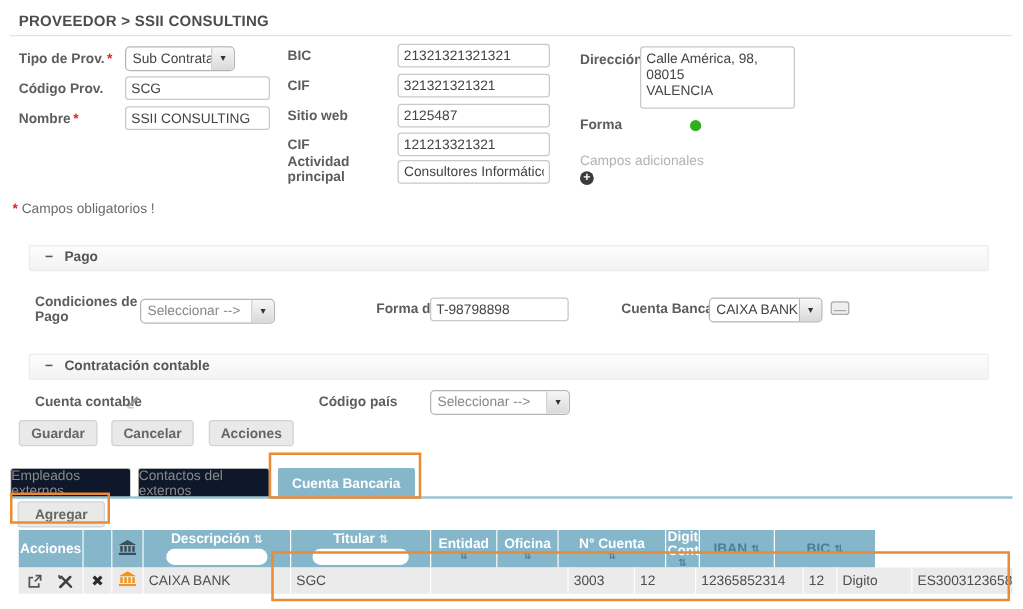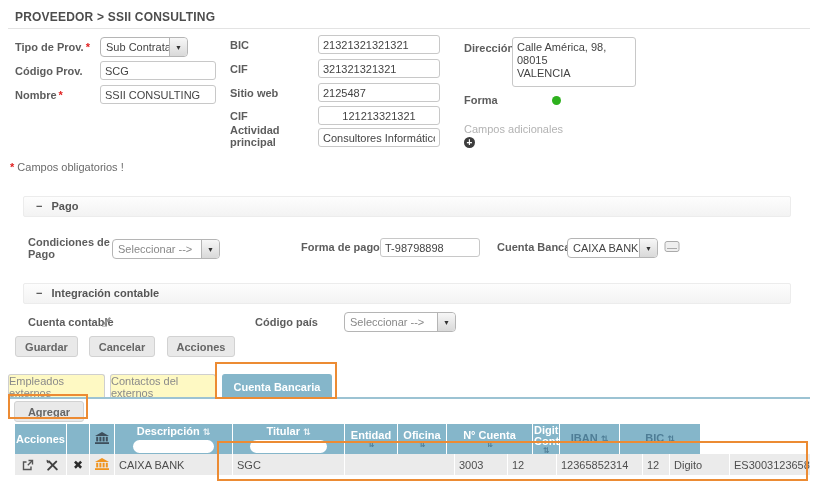--- a/index.html
+++ b/index.html
@@ -21,21 +21,21 @@
            display:flex;align-items:center;justify-content:center;font-size:7px;color:#333;border-radius:0 3px 3px 0;}
   .bar{background:linear-gradient(#fdfdfd,#f3f3f3);border:1px solid #ececec;border-radius:2px;
        height:21px;line-height:19px;padding-left:12px;font-weight:bold;color:#555;}
   .bar .minus{margin-right:6px;font-weight:bold;color:#555;}
   .gbtn{background:#e9e9e9;border:1px solid #d2d2d2;border-radius:3px;color:#666;font-weight:bold;
         font-family:inherit;font-size:11px;height:21px;display:flex;align-items:center;justify-content:center;cursor:pointer;}
   .muted{color:#b3b3b3;}
   .plus-circle{width:11px;height:11px;border-radius:50%;background:#3c3c3c;color:#fff;display:flex;
                align-items:center;justify-content:center;font-size:10px;line-height:10px;font-weight:bold;cursor:pointer;}
   .dot{width:9px;height:9px;border-radius:50%;background:#2eb11e;}
-  .tab{position:absolute;top:374px;height:24px;border:1px solid #cfcfcf;border-bottom:none;background:#fef9c3;
+  .tab{position:absolute;top:374px;height:24px;border:1px solid #cfcfcf;border-bottom:none;background:#0f172a;
        border-radius:3px 3px 0 0;color:#8a8a8a;display:flex;align-items:center;justify-content:center;cursor:pointer;}
   .tab.active{background:#85b6ca;border-color:#85b6ca;color:#fff;font-weight:bold;}
   .tab-underline{background:#9cc3d3;}
   .tbl{position:absolute;left:15px;top:424px;width:795px;}
   .thead,.trow{display:flex;}
   .th{background:#85b6ca;color:#fff;font-weight:bold;border-right:1px solid #fff;height:30px;
       display:flex;flex-direction:column;align-items:center;justify-content:center;overflow:hidden;padding:1px 2px;text-align:center;line-height:11px;}
   .th:last-child{border-right:none;}
   .td{background:#ebebeb;border-right:1px solid #fff;height:21px;display:flex;align-items:center;
       padding:0 4px;color:#4e4e4e;white-space:nowrap;overflow:hidden;}
@@ -75,21 +75,21 @@
   <div class="abs lbl" style="left:230px;top:39px;">BIC</div>
   <input class="abs txt-input" style="left: 318px; top: 35px; width: 122px;" value="21321321321321">
 
   <div class="abs lbl" style="left:230px;top:63px;">CIF</div>
   <input class="abs txt-input" style="left: 318px; top: 59px; width: 122px;" value="321321321321">
 
   <div class="abs lbl" style="left:230px;top:87px;">Sitio web</div>
   <input class="abs txt-input" style="left: 318px; top: 83px; width: 122px;" value="2125487">
 
   <div class="abs lbl" style="left:230px;top:110px;">CIF</div>
-  <input class="abs txt-input" style="left: 318px; top: 106px; width: 122px; text-align: center;" value="121213321321">
+  <input class="abs txt-input" style="left: 318px; top: 106px; width: 122px;" value="121213321321">
 
   <div class="abs lbl" style="left:230px;top:124px;width:62px;">Actividad principal</div>
   <input class="abs txt-input" style="left: 318px; top: 128px; width: 122px;" value="Consultores Informáticos">
 
   <div class="abs lbl" style="left:464px;top:42px;">Dirección</div>
   <textarea class="abs txt-input" style="left: 512px; top: 37px; width: 124px;">Calle América, 98, 08015
 VALENCIA</textarea>
 
   <div class="abs lbl" style="left:464px;top:94px;">Forma</div>
   <div class="abs dot" style="left:552px;top:96px;"></div>
@@ -107,37 +107,37 @@
   <div class="abs bar" style="left:23px;top:196px;width:768px;">
     <span class="minus">−</span>
     <span>Pago</span>
   </div>
   <div class="abs sel" style="left:112px;top:239px;width:108px;">
     <span class="sel-text placeholder">Seleccionar --&gt;</span>
     <span class="sel-btn">▼</span>
   </div>
 
   <div class="abs lbl" style="left:255px;top:241px;margin-left:46px;">Forma de pago</div>
-  <input class="abs txt-input" style="left: 344px; top: 238px; width: 100px; margin-left: 36px;" value="T-98798898">
+  <input class="abs txt-input" style="left: 344px; top: 238px; width: 111px;" value="T-98798898">
 
   <div class="abs lbl" style="left:497px;top:241px;">Cuenta Bancaria</div>
   <div class="abs sel" style="left:567px;top:238px;width:91px;">
     <span class="sel-text">CAIXA BANK</span>
     <span class="sel-btn">▼</span>
   </div>
   <div class="abs icon-btn" style="left:664px;top:240px;">
     <svg width="16" height="13" viewBox="0 0 16 13">
         <rect x="1" y="1.5" width="14" height="10" rx="2" fill="#efefef" stroke="#aaa"></rect>
         <line x1="3" y1="8.5" x2="13" y2="8.5" stroke="#aaa"></line>
       </svg>
   </div>
 
   <div class="abs bar" style="left:23px;top:283px;width:768px;">
     <span class="minus">−</span>
-    <span>Integración contable</span>
+    <span>Contratación contable</span>
   </div>
 
   <div class="abs lbl" style="left:28px;top:316px;">Cuenta contable</div>
   <div class="abs icon-btn" style="left:101px;top:315px;">
     <svg width="12" height="12" viewBox="0 0 12 12">
         <path d="M1.5 10.5 L3 7.5 L8.5 2 L10 3.5 L4.5 9 Z" fill="#999"></path>
         <line x1="1" y1="11.3" x2="6" y2="11.3" stroke="#bbb"></line>
       </svg>
   </div>
 

